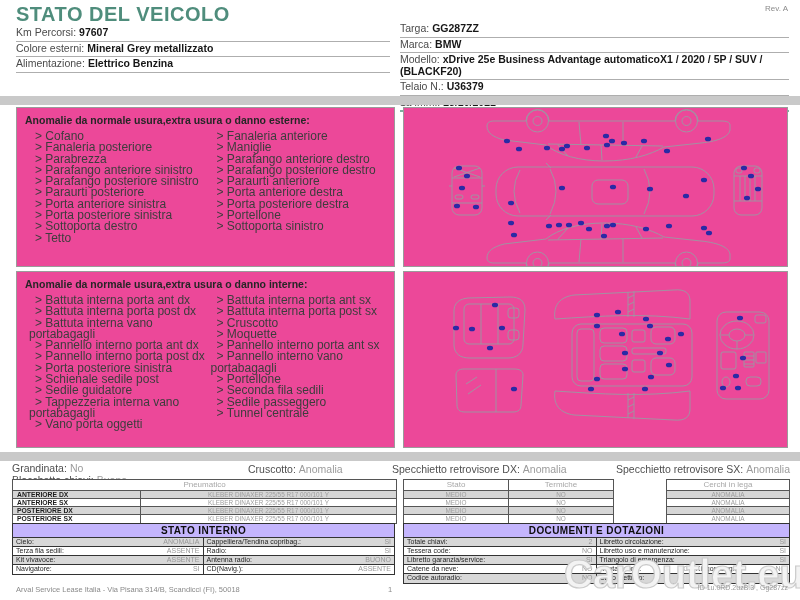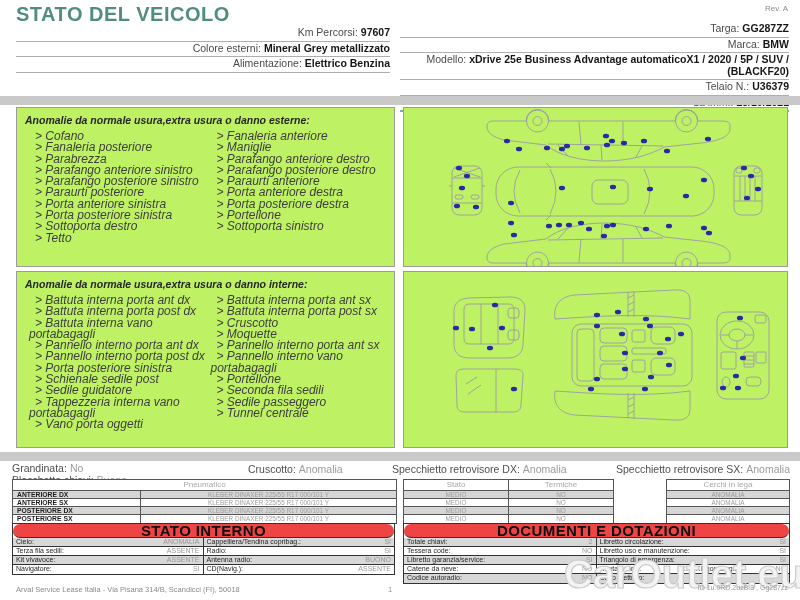--- a/index.html
+++ b/index.html
@@ -3,32 +3,32 @@
 <meta charset="utf-8">
 <style>
   html,body{margin:0;padding:0;background:#ffffff;}
   .page{position:relative;width:800px;height:600px;background:#ffffff;overflow:hidden;
         font-family:"Liberation Sans",sans-serif;-webkit-font-smoothing:antialiased;}
 
   
   .hdr-title{position:absolute;left:16px;top:3px;font-size:20px;font-weight:bold;
              color:#4f8d7c;letter-spacing:0.5px;}
   .rev{position:absolute;right:12px;top:4px;font-size:8px;color:#8a8a8a;}
-  .hdr-col{position:absolute;text-align:right;}
+  .hdr-col{position:absolute;}
   .hdr-left{left:16px;top:26px;width:374px;}
   .hdr-right{left:400px;top:22px;width:389px;}
   .field-row{border-bottom:1px solid #aeaeae;font-size:10.5px;color:#4a4a4a;
              padding:1px 0 2px 0;line-height:11.5px;}
   .field-row .val{font-weight:bold;color:#161616;margin-left:3px;}
   .field-row.teal{border-bottom:2px solid #7fae9f;}
 
   .graybar{position:absolute;left:0;width:800px;height:9px;background:#c9c9c9;}
 
   
-  .panel{position:absolute;background:#bef264;border:1px solid #9b9b9b;box-sizing:border-box;font-style:italic;}
+  .panel{position:absolute;background:#ec4899;border:1px solid #9b9b9b;box-sizing:border-box;}
   .anom-title{font-size:10.5px;font-weight:bold;color:#262626;margin:6px 8px 5px 8px;}
   .anom-cols{display:flex;margin:0 6px 0 8px;}
   .anom-col{width:50%;}
   .anom-item{font-size:12px;color:#3d3d3d;line-height:11.3px;padding-left:4px;text-indent:6px;}
 
   
   .status-left{position:absolute;left:12px;top:463px;font-size:10.5px;color:#4f4f4f;line-height:11.5px;}
   .status-right{position:absolute;left:248px;top:463px;width:542px;display:flex;
                 justify-content:space-between;font-size:10.5px;color:#4f4f4f;}
   .sv{color:#9b9b9b;margin-left:3px;}
@@ -41,22 +41,22 @@
   .tyre-row{display:flex;height:8px;border-bottom:1px solid #555;box-sizing:border-box;}
   .tyre-row:last-child{border-bottom:none;}
   .tyre-row.alt{background:#d6d6d6;}
   .tyre-name{width:128px;font-size:6.8px;font-weight:bold;color:#1d1d1d;padding-left:4px;
              line-height:8px;border-right:1px solid #555;box-sizing:border-box;}
   .tyre-val{flex:1;text-align:center;font-size:6.4px;color:#9d9d9d;line-height:8px;}
   .tyre-val + .tyre-val{border-left:1px solid #555;}
 
   
   .btable{position:absolute;border:1px solid #333;box-sizing:border-box;background:#fff;}
-  .btable-hdr{background:#ef4444;text-align:center;font-weight:bold;font-size:15px;color:#0d0d0d;
-              height:13px;line-height:13px;border-bottom:1px solid #333;letter-spacing:0.4px;border-radius:7px;}
+  .btable-hdr{background:#c4b5fd;text-align:center;font-weight:bold;font-size:10px;color:#0d0d0d;
+              height:13px;line-height:13px;border-bottom:1px solid #333;letter-spacing:0.4px;}
   .brow{display:flex;height:9px;border-bottom:1px solid #333;box-sizing:border-box;}
   .brow:last-child{border-bottom:none;}
   .brow.alt{background:#d8d8d8;}
   .bcell{display:flex;justify-content:space-between;box-sizing:border-box;padding:0 3px;
          border-right:1px solid #333;font-size:7px;line-height:8px;width:50%;overflow:hidden;}
   .bcell.quarter{width:25%;}
   .bcell:last-child{border-right:none;}
   .bl{color:#1f1f1f;white-space:nowrap;}
   .bv{color:#979797;white-space:nowrap;margin-left:2px;}
 

